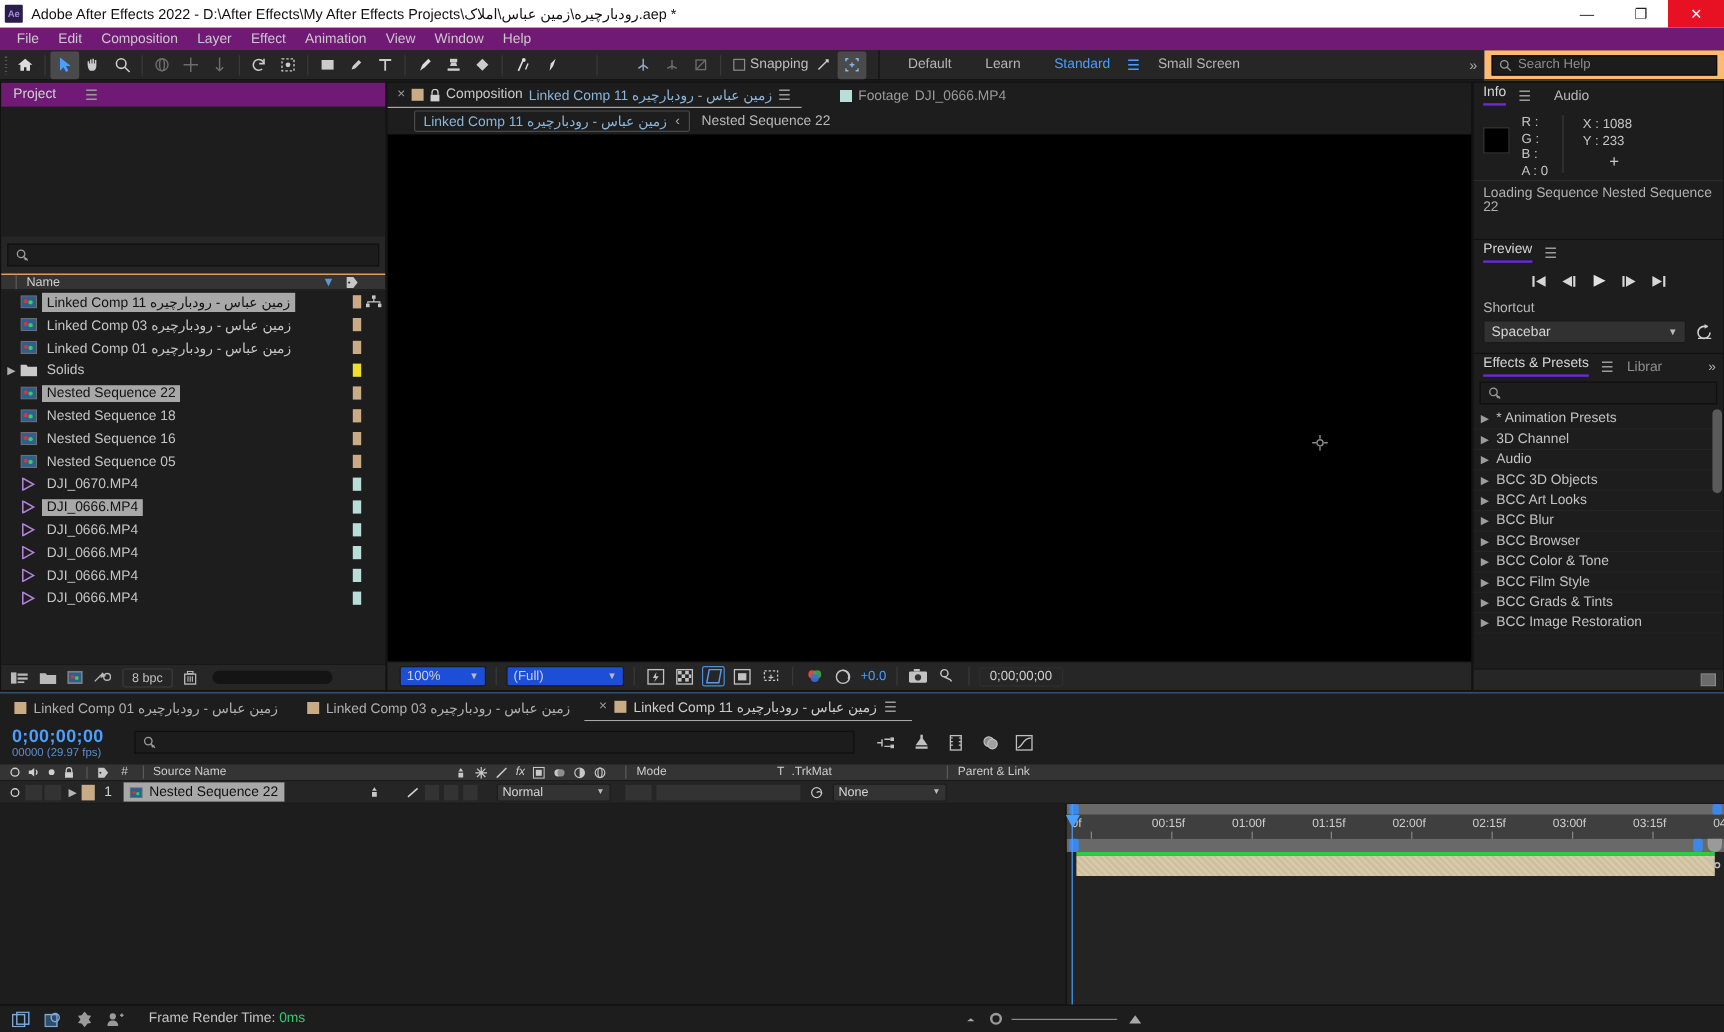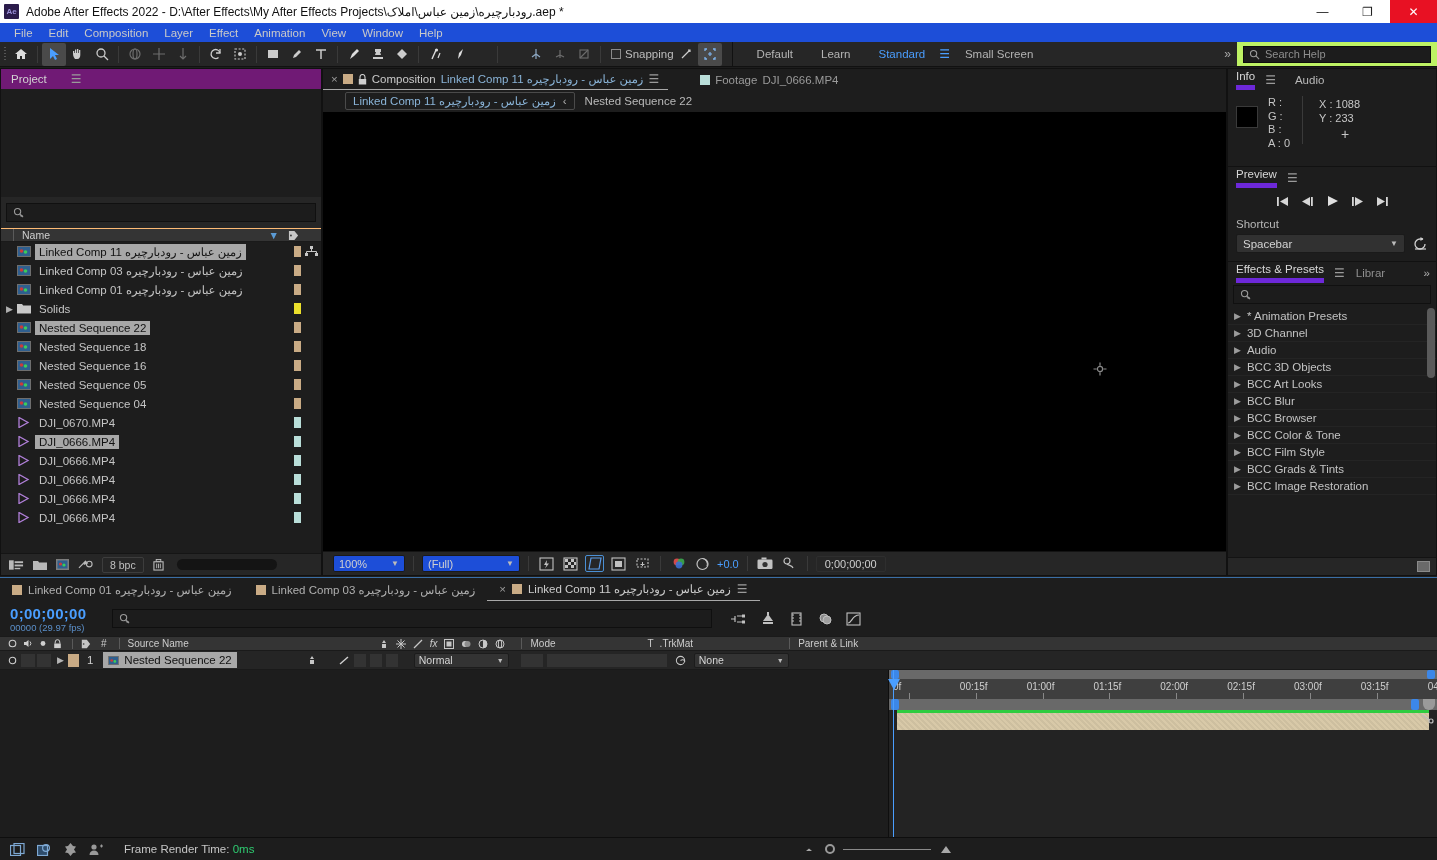--- a/index.html
+++ b/index.html
@@ -17,21 +17,21 @@
   .ae-logo { width:15px; height:15px; margin-left:4px; background:#2b1c4b; color:#9a8fd8;
              font-size:8px; font-weight:bold; display:flex; align-items:center; justify-content:center;
              border-radius:1px; }
   .title-text { color:#111; font-size:12px; margin-left:7px; white-space:nowrap; }
   .win-btns { position:absolute; right:0; top:0; height:23px; display:flex; }
   .win-btn { width:45px; height:23px; display:flex; align-items:center; justify-content:center;
              color:#222; font-size:12px; }
   .win-btn.close { background:#e81123; color:#fff; width:47px; }
 
   
-  .menubar { height:19px; background:#1d4ed8; display:flex; align-items:center; padding-left:6px; }
+  .menubar { height:19px; background:#701a75; display:flex; align-items:center; padding-left:6px; }
   .menu-item { padding:1px 8px; color:#c9c9c9; font-size:11.5px; }
 
   
   .toolbar { height:25px; background:#262626; display:flex; align-items:center;
              border-bottom:1px solid #111; position:relative; }
   .grip { width:9px; height:100%; display:flex; align-items:center; justify-content:center; }
   .grip i { display:block; width:2px; height:15px;
             background:repeating-linear-gradient(to bottom,#555 0 1px,transparent 1px 3px); }
   .tool { width:24px; height:23px; display:flex; align-items:center; justify-content:center;
           color:#c4c4c4; position:relative; }
@@ -41,21 +41,21 @@
   .tsep { width:1px; height:17px; background:#3a3a3a; margin:0 4px; }
   .snapbox { display:flex; align-items:center; gap:4px; margin-left:6px; color:#bdbdbd; }
   .chk { width:10px; height:10px; border:1px solid #8a8a8a; background:#2a2a2a; }
   .ws-sep { width:1px; height:25px; background:#111; margin:0 10px; }
   .ws { padding:0 14px; color:#b4b4b4; font-size:11.5px; }
   .ws.cur { color:#4a9eff; }
   .chev { position:absolute; right:8px; color:#a9a9a9; font-size:12px; }
 
   
   .searchhelp { position:absolute; right:0; top:42px; width:200px; height:25px;
-                background:#bef264; display:flex; align-items:center;
+                background:#fdba74; display:flex; align-items:center;
                 border-bottom:1px solid #111; }
   .sh-in { margin:0 6px; flex:1; height:17px; background:#1c1c1c; border:1px solid #0d0d0d;
            display:flex; align-items:center; gap:5px; padding:0 5px; color:#8e8e8e; font-size:11px;}
 
   
   .row { position:absolute; left:0; top:68px; width:1437px; height:508px; display:flex; }
   .panel { background:#1d1d1d; border:1px solid #111; }
 
   
   .project { width:322px; display:flex; flex-direction:column; background:#262626; }
@@ -99,21 +99,21 @@
   .cbtn { width:19px; height:17px; display:flex; align-items:center; justify-content:center;
           color:#c2c2c2; }
   .cbtn.on { border:1px solid #4a8fd4; border-radius:2px; }
   .csep { width:1px; height:15px; background:#3a3a3a; margin:0 3px; }
   .tcode { border:1px solid #2e2e2e; border-radius:2px; padding:1px 8px; color:#cfcfcf; font-size:11px; }
 
   
   .right { width:210px; display:flex; flex-direction:column; background:#1d1d1d; }
   .rtabs { height:21px; display:flex; align-items:center; gap:10px; padding:0 8px; font-size:11.5px; }
   .rtab { color:#b9b9b9; }
-  .rtab.active { color:#d7d7d7; border-bottom:5px solid #6d28d9; padding-bottom:3px;}
+  .rtab.active { color:#d7d7d7; border-bottom:2px solid #6d28d9; padding-bottom:3px;}
   .infobody { height:60px; display:flex; padding:6px 8px 0 8px; gap:2px; position:relative; }
   .ccolor { width:22px; height:22px; background:#000; border:1px solid #3a3a3a; margin-top:10px;}
   .rgb { font-size:11px; color:#c6c6c6; line-height:13.5px; margin-left:8px;}
   .vsep { width:1px; height:48px; background:#3a3a3a; margin-left:10px; }
   .xy { font-size:11px; color:#c6c6c6; line-height:13.5px; margin-left:14px; margin-top:2px;}
   .loading { padding:4px 8px; font-size:11.5px; color:#b0b0b0; border-top:1px solid #2c2c2c; }
   .previewsec { border-top:1px solid #111; }
   .pvbtns { display:flex; align-items:center; justify-content:center; gap:12px; height:26px; color:#d6d6d6; }
   .shortcut { padding:4px 8px 0 8px; }
   .sclabel { font-size:11.5px; color:#b7b7b7; margin-bottom:4px; }
@@ -466,30 +466,20 @@
               <rect width="14" height="11" fill="#6e6e6e"></rect>
               <rect x="1" y="1" width="12" height="9" fill="#2f5f8f"></rect>
               <circle cx="4.5" cy="5" r="1.8" fill="#cc3b3b"></circle>
               <circle cx="8.5" cy="6" r="1.8" fill="#3bcc5b"></circle>
             </svg>
             <span class="pname" dir="ltr">Nested Sequence 05</span>
             <span class="swatch" style="background:#c9ab85"></span>
           </div>
           <div class="prow">
             <svg class="ptw" viewBox="0 0 14 11">
-              <rect width="14" height="11" fill="#6e6e6e"></rect>
-              <rect x="1" y="1" width="12" height="9" fill="#2f5f8f"></rect>
-              <circle cx="4.5" cy="5" r="1.8" fill="#cc3b3b"></circle>
-              <circle cx="8.5" cy="6" r="1.8" fill="#3bcc5b"></circle>
-            </svg>
-            <span class="pname" dir="ltr">Nested Sequence 04</span>
-            <span class="swatch" style="background:#c9ab85"></span>
-          </div>
-          <div class="prow">
-            <svg class="ptw" viewBox="0 0 14 11">
               <path d="M2 0.5 L11 5.5 L2 10.5 Z" fill="none" stroke="#b07fd8" stroke-width="1.3"></path>
             </svg>
             <span class="pname" dir="ltr">DJI_0670.MP4</span>
             <span class="swatch" style="background:#b9ded9"></span>
           </div>
           <div class="prow sel">
             <svg class="ptw" viewBox="0 0 14 11">
               <path d="M2 0.5 L11 5.5 L2 10.5 Z" fill="none" stroke="#b07fd8" stroke-width="1.3"></path>
             </svg>
             <span class="pname" dir="ltr">DJI_0666.MP4</span>
@@ -693,20 +683,21 @@
           <div><span>B :</span> <span></span></div>
           <div><span>A :</span> <span>0</span></div>
         </div>
         <div class="vsep"></div>
         <span style="position:absolute;left:113px;top:36px;color:#c6c6c6;font-size:14px">+</span>
         <div class="xy">
           <div><span>X :</span> <span>1088</span></div>
           <div><span>Y :</span> <span>233</span></div>
         </div>
       </div>
+      <div class="loading">Loading Sequence Nested Sequence 22</div>
 
       <div class="previewsec" style="margin-top:16px">
         <div class="rtabs">
           <span class="rtab active">Preview</span>
           <span class="hamb">☰</span>
         </div>
         <div class="pvbtns">
           <span>
             <svg width="13" height="11" viewBox="0 0 13 11">
                 <rect x="1" y="1" width="1.8" height="9" fill="#d6d6d6"></rect>

